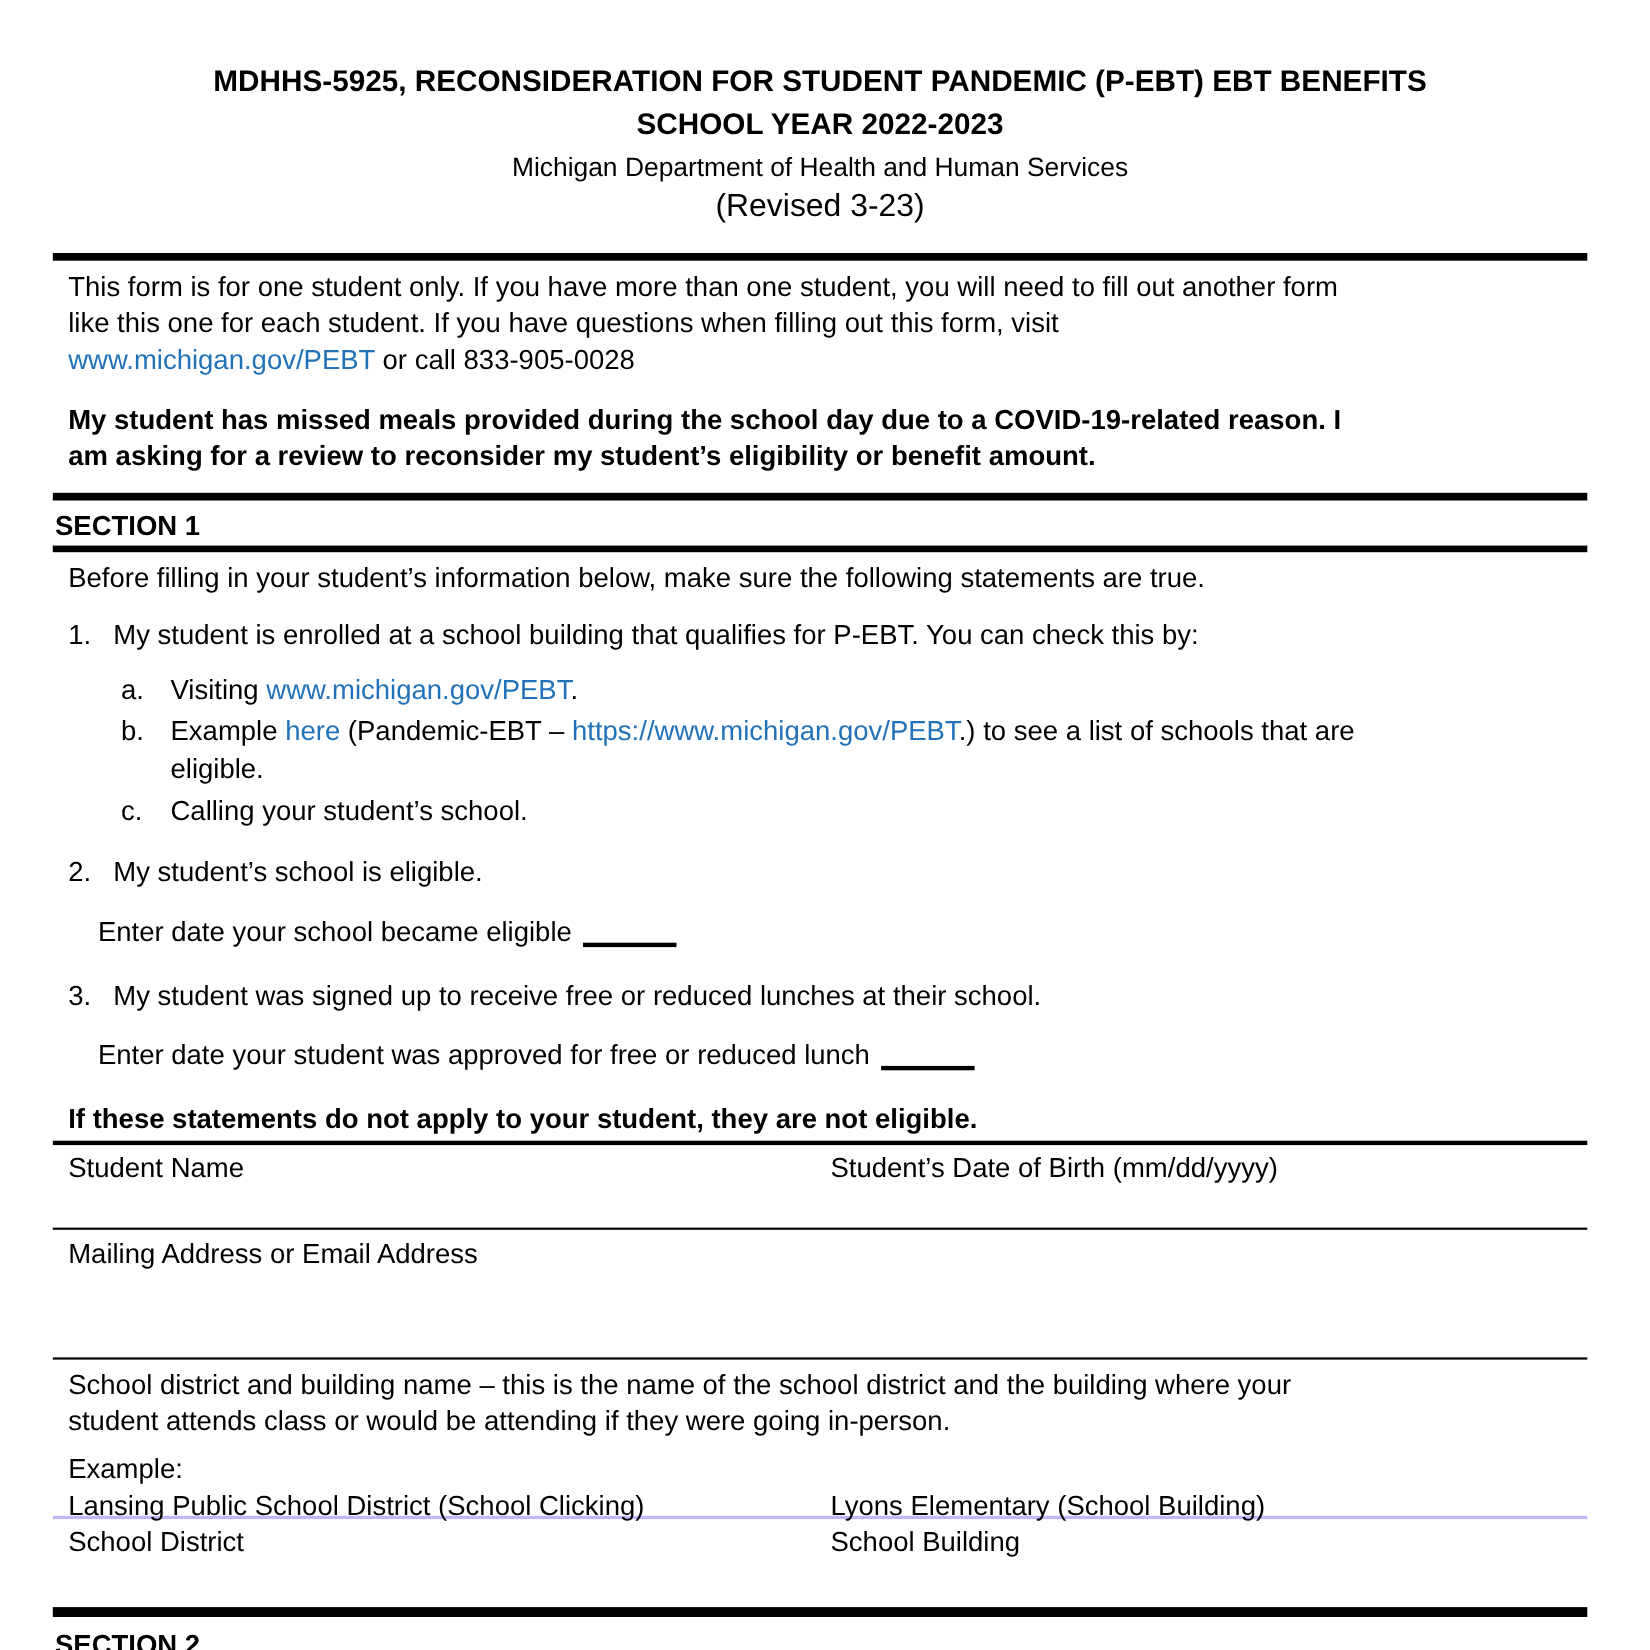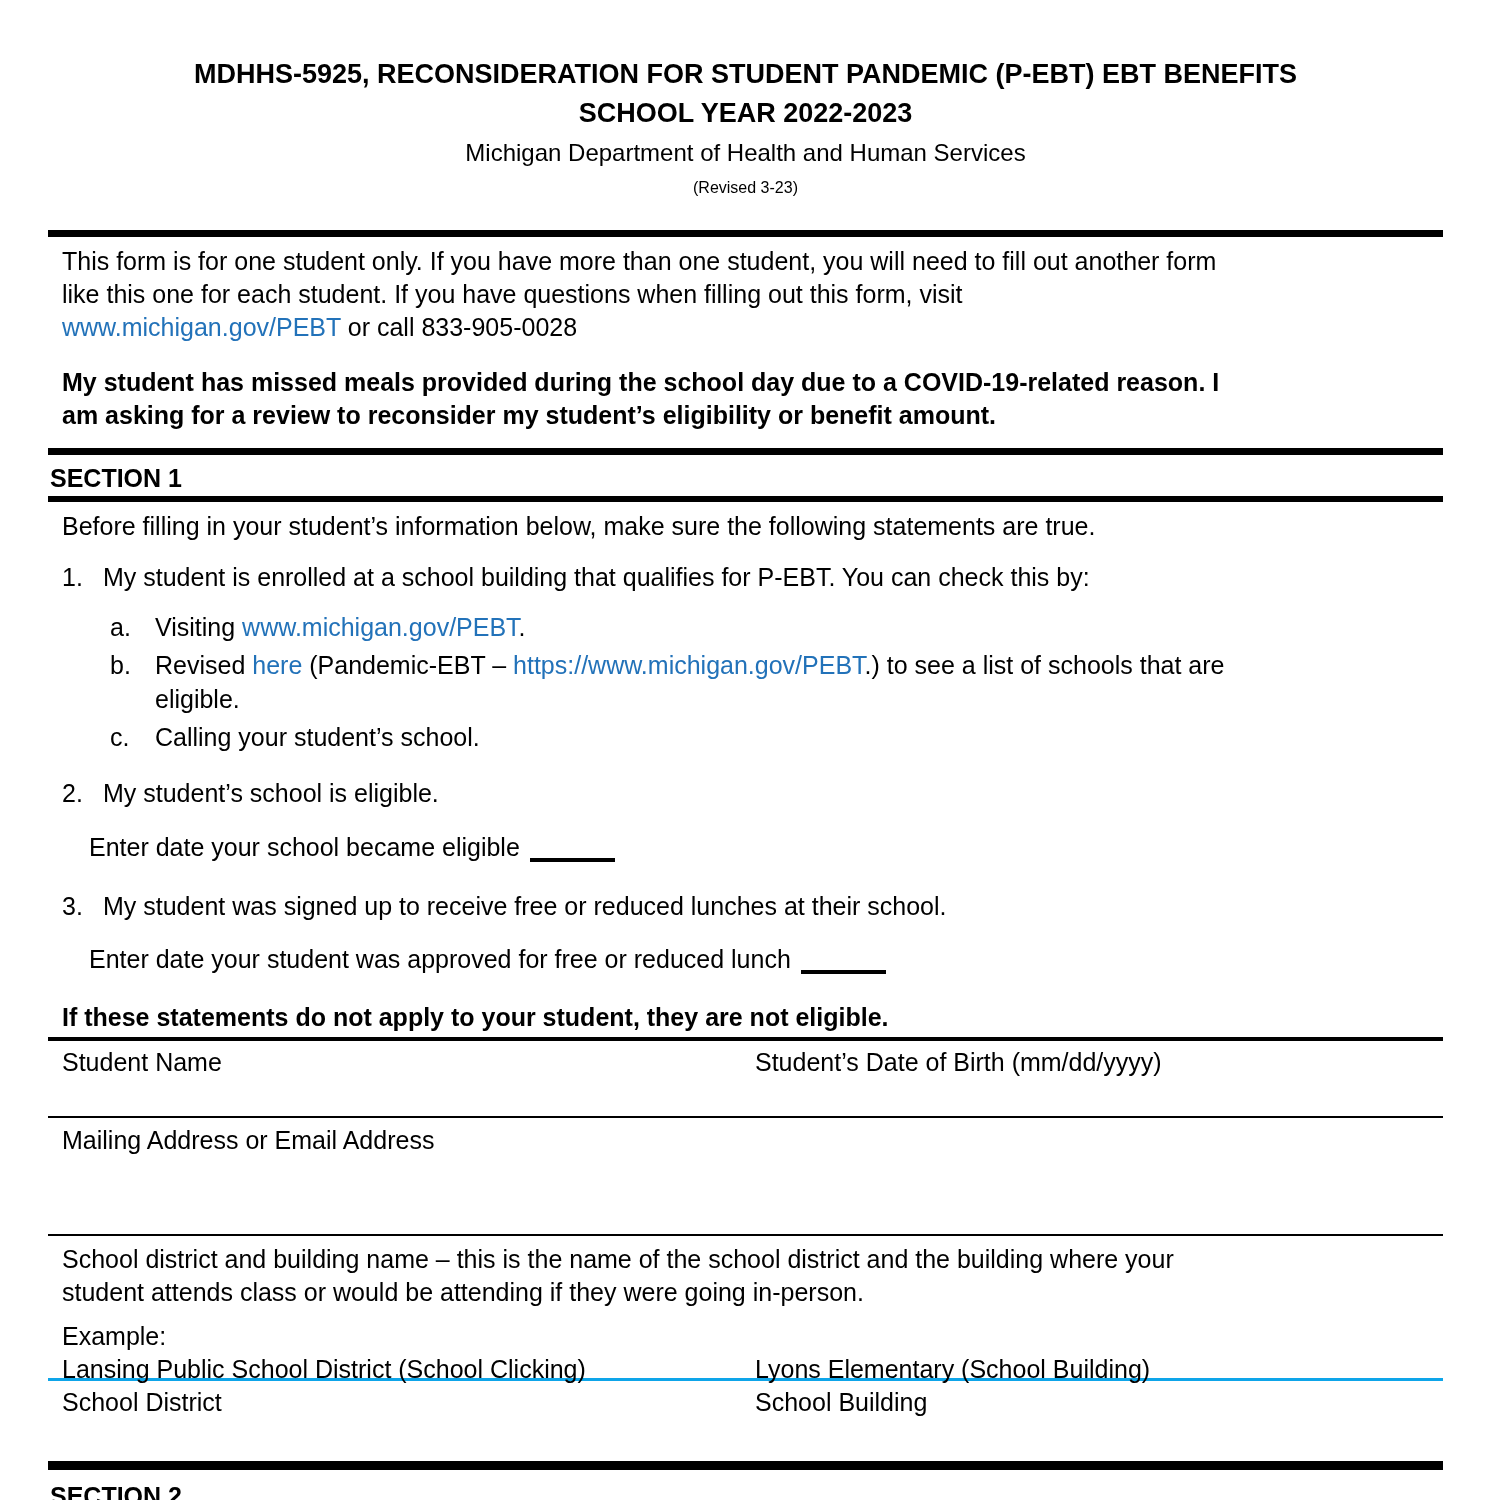--- a/index.html
+++ b/index.html
@@ -14,21 +14,21 @@
     font-size: 25px;
     color: #000;
   }
   .content { margin: 0 57px 0 48px; }
   .pad { padding-left: 14px; }
 
   
   .header { text-align: center; padding-top: 55px; }
   .title { font-weight: bold; font-size: 27px; line-height: 39px; white-space: nowrap; }
   .subtitle { font-size: 24px; line-height: 36px; margin-top: 2px; }
-  .revision { font-size: 16px; line-height: 33px; }
+  .revision { font-size: 29px; line-height: 33px; }
 
   
   .rule { background: #000; }
   .rule.r1 { margin-top: 26px; height: 7px; }
   .rule.r2 { margin-top: 16px; height: 7px; }
   .rule.r3 { margin-top: 1px; height: 6px; }
   .rule.rbottom { height: 9px; }
 
   
   .para { line-height: 33px; }
@@ -67,21 +67,21 @@
 
   
   .link { color: #2272B9; cursor: pointer; text-decoration: none; }
 
   
   .table { margin-top: 3px; }
   .trow { line-height: 33px; }
   .rowA { border-top: 4px solid #000; height: 79px; display: flex; padding-top: 5px; }
   .rowB { border-top: 2px solid #000; height: 118px; padding-top: 6px; }
   .rowC { border-top: 2px solid #000; height: 144px; padding-top: 7px; }
-  .rowD { border-top: 3px solid #0ea5e9; height: 83px; display: flex; padding-top: 5px; }
+  .rowD { border-top: 3px solid #c4b5fd; height: 83px; display: flex; padding-top: 5px; }
   .cellL { width: 707px; flex-shrink: 0; padding-left: 14px; }
   .cellR { flex: 1; }
   .example-label { display: block; margin-top: 11px; }
   .example-row { display: flex; }
   .example-row .exL { width: 693px; flex-shrink: 0; }
   .example-row .exR { flex: 1; }
 
   .section2-header { padding: 10px 0 0 2px; font-weight: bold; line-height: 33px; }
 </style>
 </head>
@@ -128,21 +128,21 @@
     <div class="sublist pad">
       <div class="sub">
         <span class="letter">a.</span>
         <div class="stext">
           <span>Visiting </span><span class="link">www.michigan.gov/PEBT</span><span>.</span>
         </div>
       </div>
       <div class="sub">
         <span class="letter">b.</span>
         <div class="stext">
-          <span>Revised </span><span class="link">here</span><span> (Pandemic-EBT – </span><span class="link">https://www.michigan.gov/PEBT</span><span>.) to see a list of schools that are</span><br>
+          <span>Example </span><span class="link">here</span><span> (Pandemic-EBT – </span><span class="link">https://www.michigan.gov/PEBT</span><span>.) to see a list of schools that are</span><br>
           <span>eligible.</span>
         </div>
       </div>
       <div class="sub">
         <span class="letter">c.</span>
         <div class="stext">Calling your student’s school.</div>
       </div>
     </div>
 
     <div class="item item2 pad">

